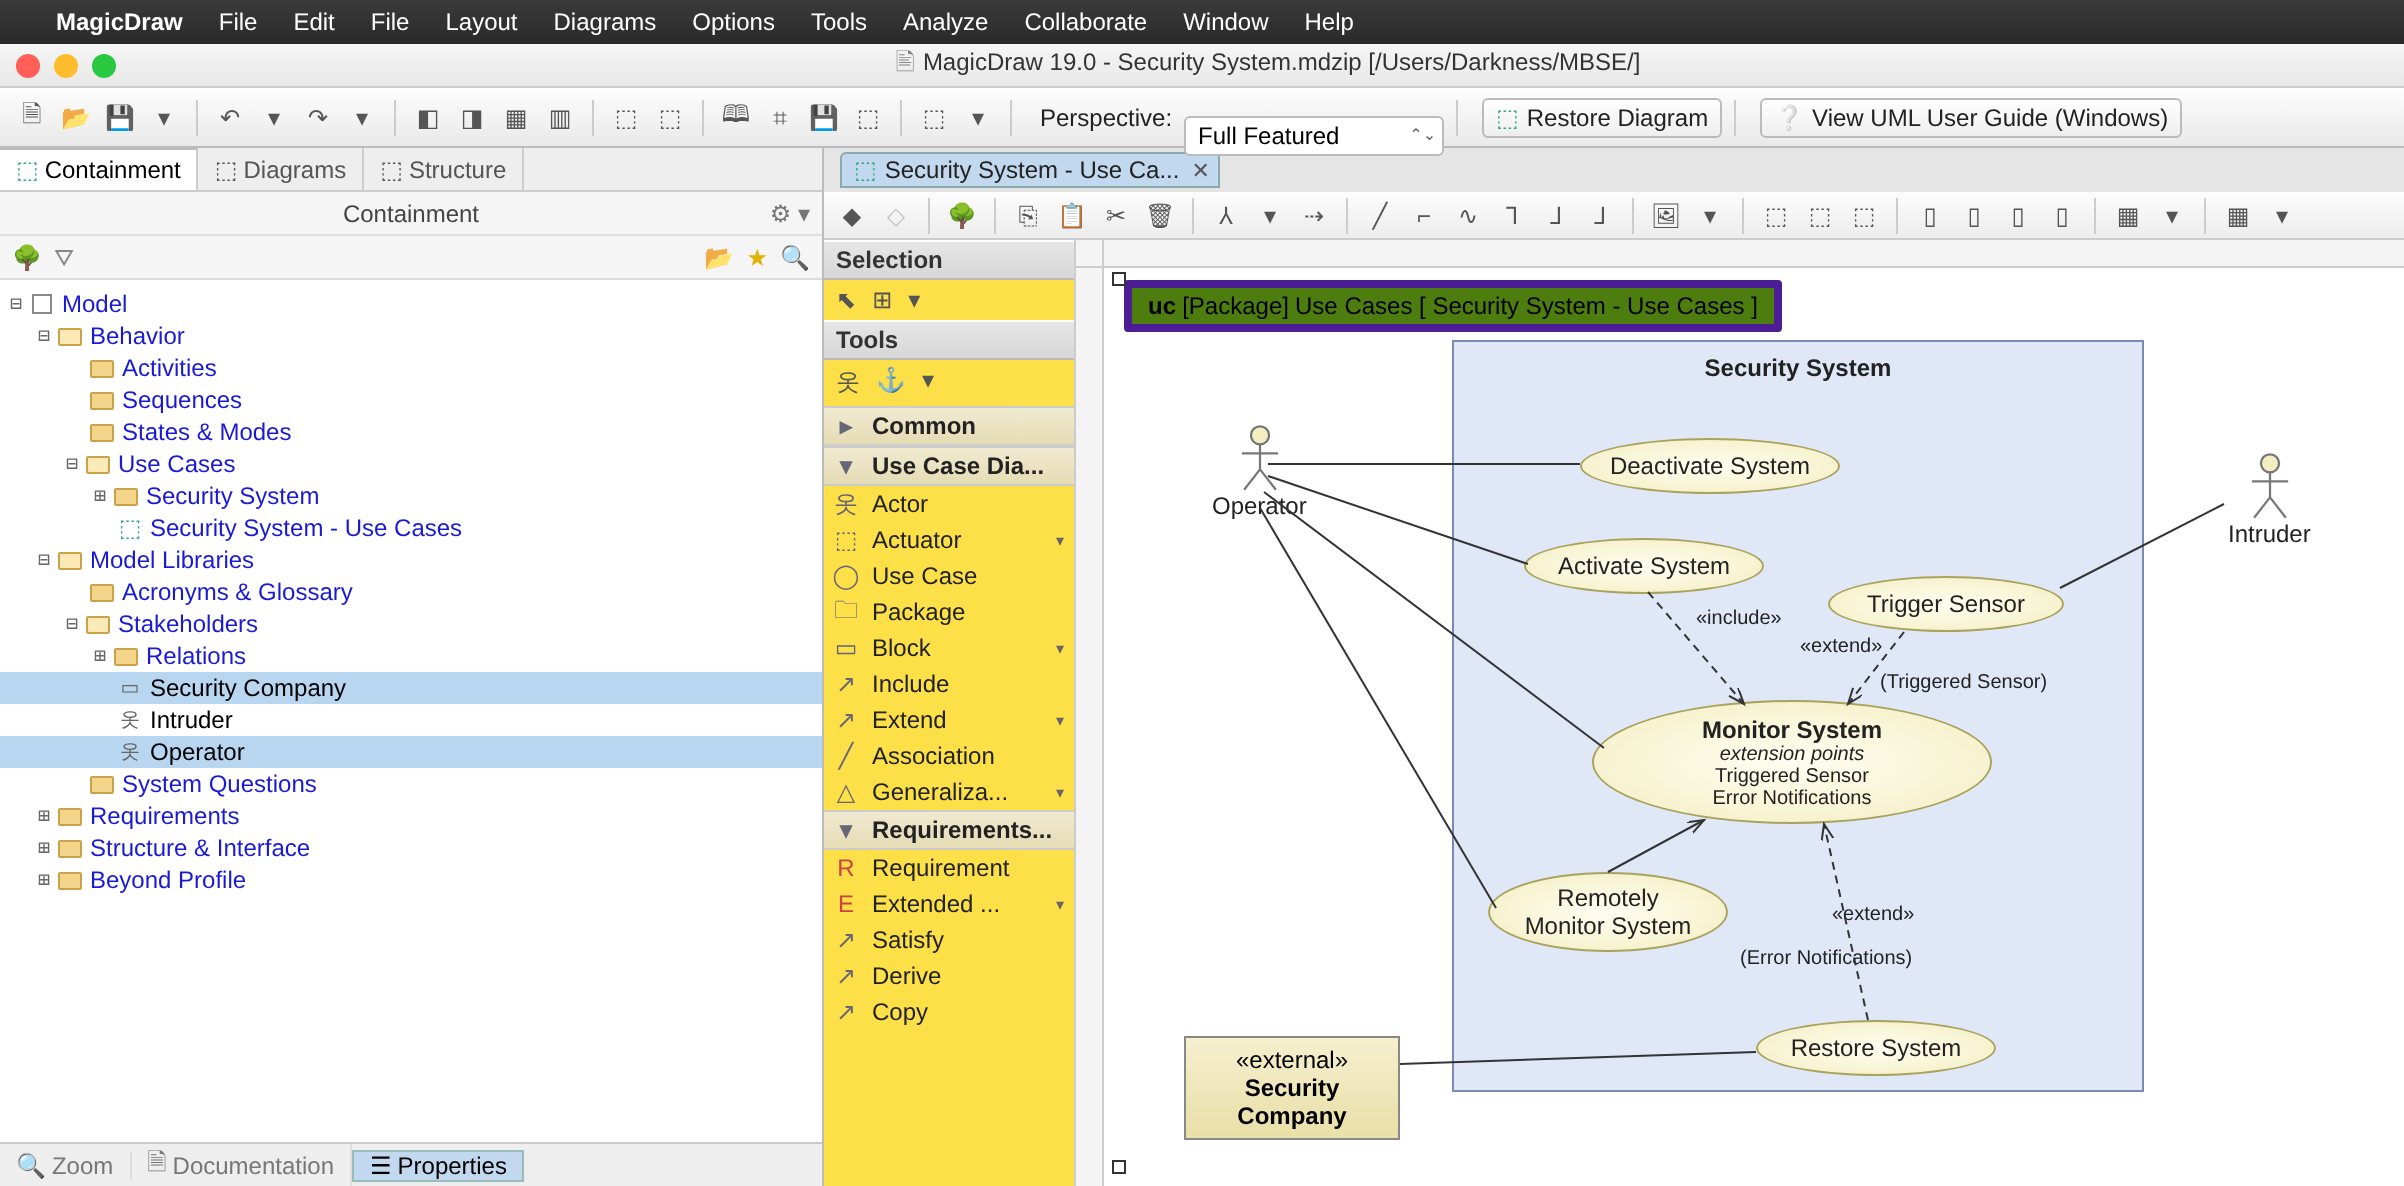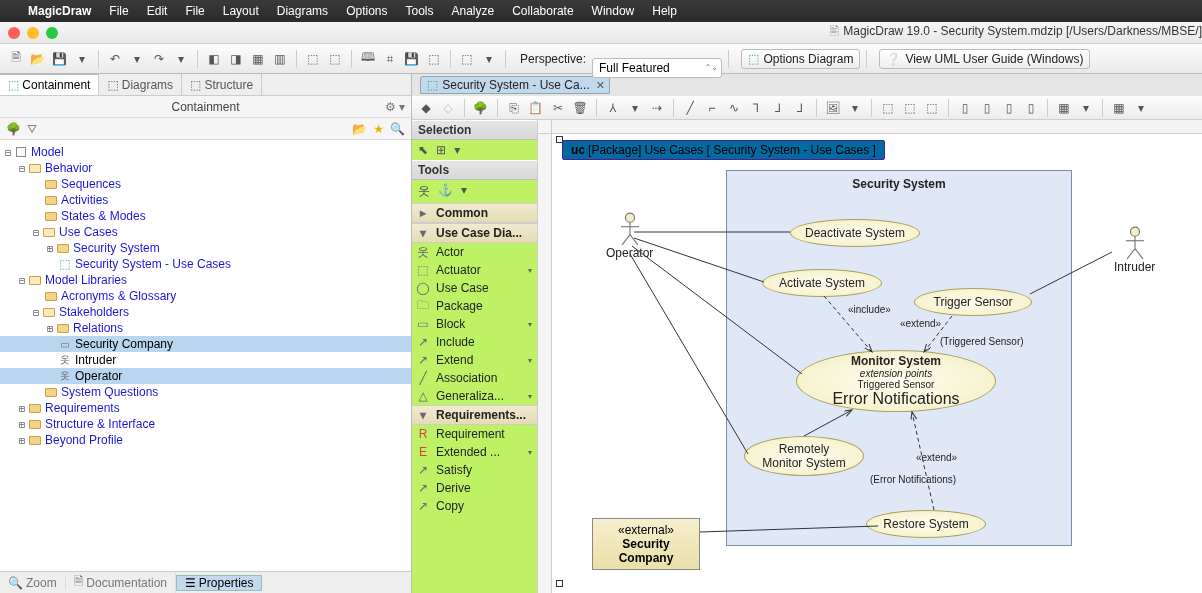--- a/index.html
+++ b/index.html
@@ -5,21 +5,21 @@
 * { margin:0; padding:0; box-sizing:border-box; font-family:-apple-system,"Lucida Grande",Arial,sans-serif; font-size:12px; }
 body { width:1202px; height:593px; background:#ececec; overflow:hidden; }
 .menubar { height:22px; background:linear-gradient(#3a3a3a,#2a2a2a); color:#fff; display:flex; align-items:center; padding:0 10px; gap:18px; }
 .menubar span { cursor:default; }
 .apple { font-size:14px; }
 .menubar .appname { font-weight:bold; }
 .titlebar { height:22px; background:linear-gradient(#f6f6f6,#e8e8e8); display:flex; align-items:center; border-bottom:1px solid #ccc; }
 .traffic { display:flex; gap:7px; padding:0 8px; }
 .traffic div { width:12px; height:12px; border-radius:50%; }
 .tl-r{background:#ff5f57;} .tl-y{background:#ffbd2e;} .tl-g{background:#28c940;}
-.titlebar .title { flex:1; text-align:right; color:#333; font-size:12px; }
+.titlebar .title { flex:1; text-align:center; color:#333; font-size:12px; }
 .toolbar { height:30px; background:linear-gradient(#fdfdfd,#e9e9e9); border-bottom:1px solid #bbb; display:flex; align-items:center; padding:0 6px; gap:2px; }
 .tbtn { width:20px; height:20px; display:flex; align-items:center; justify-content:center; color:#555; border-radius:2px; }
 .tsep { width:1px; height:18px; background:#ccc; margin:0 4px; }
 .perspective-label { margin-left:8px; color:#222; }
 .persp-combo { display:inline-flex; align-items:center; background:#fff; border:1px solid #bbb; border-radius:3px; height:20px; padding:0 18px 0 6px; margin-left:4px; position:relative; min-width:130px;margin-top:19px; }
 .persp-combo::after { content:"⌃⌄"; position:absolute; right:3px; font-size:8px; color:#666; line-height:8px; }
 .toolbtn { display:inline-flex; align-items:center; gap:4px; background:linear-gradient(#fff,#eee); border:1px solid #bbb; border-radius:3px; height:20px; padding:0 6px; margin-left:6px; color:#222; }
 .main { display:flex; height:519px; }
 .leftpanel { width:412px; display:flex; flex-direction:column; border-right:1px solid #bbb; background:#f5f5f5; }
 .lefttabs { height:22px; display:flex; background:#eee; border-bottom:1px solid #ccc; }
@@ -41,33 +41,33 @@
 .treerow.sel { background:#b9d6f1; }
 .bottomtabs { height:22px; display:flex; align-items:center; border-top:1px solid #ccc; background:#eee; }
 .btab { display:flex; align-items:center; gap:3px; padding:0 8px; color:#777; border-right:1px solid #ddd; }
 .btab.active { background:#c2d8ee; color:#000; border:1px solid #9bb; }
 .rightpanel { flex:1; display:flex; flex-direction:column; background:#f5f5f5; }
 .doctabrow { height:22px; display:flex; align-items:center; background:#e5e5e5; padding-left:8px; }
 .doctab { display:flex; align-items:center; gap:4px; background:#c2d8ee; border:1px solid #8aa; border-radius:3px 3px 0 0; padding:1px 4px 1px 6px; color:#222; }
 .doctab .x { color:#555; font-size:11px; margin-left:2px; }
 .canvastoolbar { height:24px; background:linear-gradient(#fdfdfd,#ececec); border-bottom:1px solid #ccc; display:flex; align-items:center; padding:0 4px; gap:2px; }
 .canvasflex { flex:1; display:flex; overflow:hidden; }
-.palette { width:126px; background:#bef264; border-right:1px solid #ccc; overflow-y:auto; }
+.palette { width:126px; background:#fde047; border-right:1px solid #ccc; overflow-y:auto; }
 .palhead { background:linear-gradient(#e6e6e6,#d7d7d7); border-top:1px solid #fff; border-bottom:1px solid #bbb; padding:2px 6px; font-weight:bold; color:#333; display:flex; align-items:center; justify-content:space-between; }
 .palrow { display:flex; align-items:center; gap:4px; padding:2px 2px; color:#222; }
 .palrow .picon { width:18px; height:14px; display:flex; align-items:center; justify-content:center; color:#667; }
 .palrow.hl { background:linear-gradient(#f0ead1,#e5dcb5); font-weight:bold; border-top:1px solid #ccc; border-bottom:1px solid #ccc; }
 .palrow .arrow { margin-left:auto; font-size:8px; color:#666; padding-right:3px;}
 .palrowicons { display:flex; gap:8px; padding:3px 6px; color:#555; }
 .canvas { flex:1; background:#fff; position:relative; overflow:hidden; }
 .ruler-h { position:absolute; top:0; left:14px; right:0; height:14px; background:#f4f4f4; border-bottom:1px solid #ccc; }
 .ruler-v { position:absolute; top:14px; left:0; width:14px; bottom:0; background:#f4f4f4; border-right:1px solid #ccc; }
 .corner { position:absolute; top:0; left:0; width:14px; height:14px; background:#f4f4f4; border-right:1px solid #ccc; border-bottom:1px solid #ccc; }
 .diagram { position:absolute; top:14px; left:14px; right:0; bottom:0; }
-.frametab { position:absolute; top:6px; left:10px; background:#0369a1; border:1px solid #4c1d95; border-radius:2px; padding:2px 8px; font-size:11px; }
+.frametab { position:absolute; top:6px; left:10px; background:#4d7c0f; border:4px solid #4c1d95; border-radius:2px; padding:2px 8px; font-size:11px; }
 .frametab b { font-weight:bold; }
 .sysbound { position:absolute; top:36px; left:174px; width:346px; height:376px; background:#e0e8f8; border:1px solid #7a8bb0; }
 .sysbound .bname { text-align:center; font-weight:bold; padding:6px 0; color:#222; }
 .usecase { position:absolute; background:radial-gradient(#fffdf0,#f3eec2); border:1px solid #a9a35c; border-radius:50%; display:flex; flex-direction:column; align-items:center; justify-content:center; text-align:center; font-size:11px; color:#222; padding:4px 10px; }
 .actor { position:absolute; display:flex; flex-direction:column; align-items:center; font-size:11px; color:#222; }
 .actor svg { width:24px; height:34px; }
 .secomp { position:absolute; background:linear-gradient(#f6efce,#e9dfa8); border:1px solid #888; padding:4px 8px; text-align:center; font-size:11px; }
 .lbltxt { position:absolute; font-size:10px; color:#222; }
 .conn { position:absolute; top:0; left:0; width:100%; height:100%; pointer-events:none; }
 .handle { position:absolute; width:7px; height:7px; background:#fff; border:1px solid #333; }
@@ -127,21 +127,21 @@
   <div class="tbtn">⬚</div>
   <div class="tbtn">▾</div>
   <div class="tsep"></div>
   <span class="perspective-label">Perspective:</span>
   <div class="persp-combo">
       <span>Full Featured</span>
     </div>
   <div class="tsep"></div>
   <div class="toolbtn">
       <span style="color:#3a7;">⬚</span>
-      <span>Options Diagram</span>
+      <span>Restore Diagram</span>
     </div>
   <div class="tsep"></div>
   <div class="toolbtn">
       <span style="color:#888;">❔</span>
       <span>View UML User Guide (Windows)</span>
     </div>
 </div>
 
 <div class="main">
 
@@ -184,27 +184,27 @@
           <span class="exp">⊟</span>
           <span class="ticon2">
             <span class="folder open"></span>
           </span>
           <span class="lbl">Behavior</span>
         </div>
       <div class="treerow" style="padding-left:44px;">
           <span class="ticon2">
             <span class="folder"></span>
           </span>
+          <span class="lbl">Activities</span>
+        </div>
+      <div class="treerow" style="padding-left:44px;">
+          <span class="ticon2">
+            <span class="folder"></span>
+          </span>
           <span class="lbl">Sequences</span>
-        </div>
-      <div class="treerow" style="padding-left:44px;">
-          <span class="ticon2">
-            <span class="folder"></span>
-          </span>
-          <span class="lbl">Activities</span>
         </div>
       <div class="treerow" style="padding-left:44px;">
           <span class="ticon2">
             <span class="folder"></span>
           </span>
           <span class="lbl">States &amp; Modes</span>
         </div>
       <div class="treerow" style="padding-left:30px;">
           <span class="exp">⊟</span>
           <span class="ticon2">
@@ -481,27 +481,27 @@
           <div class="usecase" style="top:135px; left:210px; width:120px; height:28px;">
               <span>Activate System</span>
             </div>
           <div class="usecase" style="top:154px; left:362px; width:118px; height:28px;">
               <span>Trigger Sensor</span>
             </div>
           <div class="usecase" style="top:216px; left:244px; width:200px; height:62px;">
             <b>Monitor System</b>
             <i style="font-size:10px;">extension points</i>
             <span style="font-size:10px;">Triggered Sensor</span>
-            <span style="font-size:16px;">Error Notifications</span>
+            <span style="font-size:10px;">Error Notifications</span>
           </div>
           <div class="usecase" style="top:302px; left:192px; width:120px; height:40px;">
             <span>Remotely</span>
               <span>Monitor System</span>
           </div>
-          <div class="usecase" style="top:376px; left:314px; width:120px; height:28px;">
+          <div class="usecase" style="top:376px; left:326px; width:120px; height:28px;">
               <span>Restore System</span>
             </div>
 
           <div class="secomp" style="top:384px; left:40px; width:108px;">
             <div>«external»</div>
             <b>Security Company</b>
           </div>
 
           <div class="lbltxt" style="top:170px; left:296px;">«include»</div>
           <div class="lbltxt" style="top:184px; left:348px;">«extend»</div>

